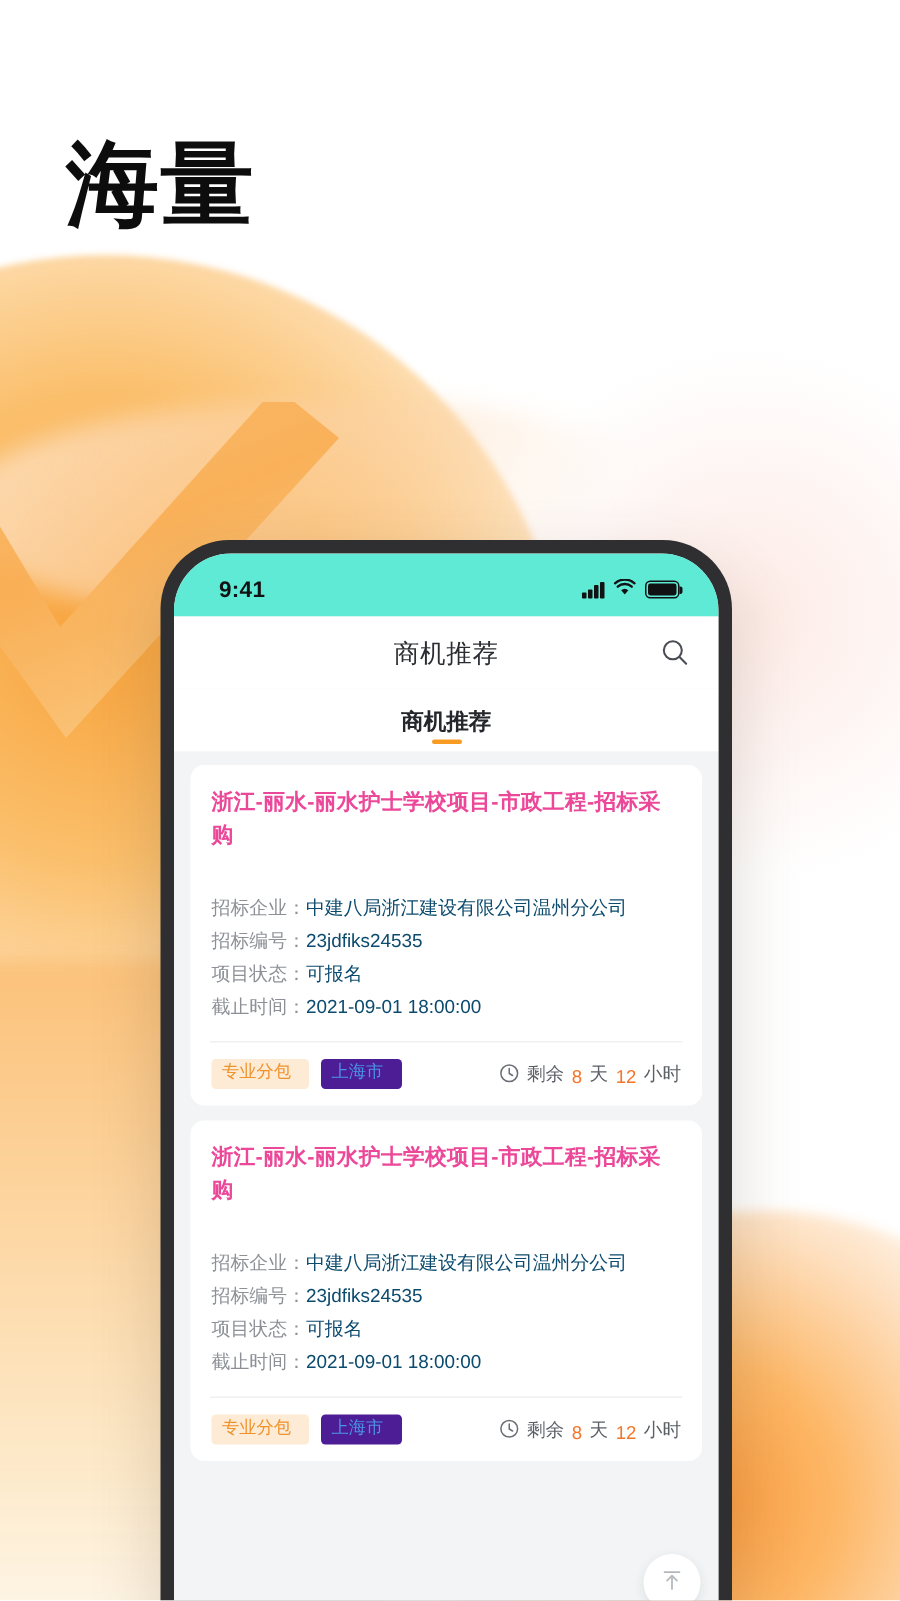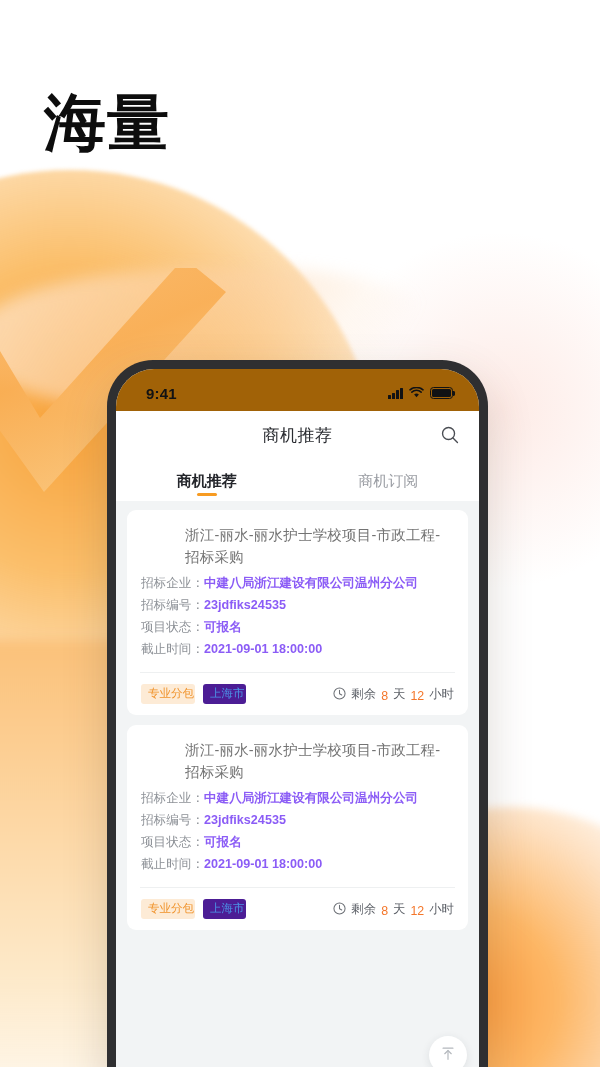--- a/index.html
+++ b/index.html
@@ -124,21 +124,21 @@
     width: 363px;
     height: 711px;
     background: #f2f4f5;
     border-radius: 38px 38px 0 0;
     overflow: hidden;
   }
 
   
   .statusbar {
     height: 42px;
-    background: #a16207;
+    background: #5eead4;
     display: flex;
     align-items: center;
     justify-content: space-between;
     padding: 6px 26px 0 30px;
     box-sizing: border-box;
   }
   .status-time {
     font-size: 15px;
     font-weight: 700;
     color: #111214;
@@ -232,51 +232,50 @@
   .card {
     background: #ffffff;
     border-radius: 9px;
     padding: 14px 14px 0 14px;
     box-sizing: border-box;
     margin-bottom: 10px;
   }
   .card-title {
     font-size: 14.5px;
     line-height: 22px;
-    font-weight: 400;
-    color: #737373;
+    font-weight: 700;
+    color: #ec4899;
     letter-spacing: 0.2px;
-    margin-left: 44px;
-  }
-  .card-rows { margin-top: 4px; padding-bottom: 12px; }
+  }
+  .card-rows { margin-top: 26px; padding-bottom: 12px; }
   .card-row {
     display: flex;
     font-size: 12.6px;
     line-height: 22px;
     color: #6d7177;
     white-space: nowrap;
   }
   .row-label { color: #8d9197; }
-  .row-value { color: #8b5cf6; font-weight: bold; }
+  .row-value { color: #0c4a6e; }
   .card-divider {
     height: 1px;
     background: #eef0f1;
     margin: 0 -1px;
   }
   .card-footer {
     display: flex;
     align-items: center;
     justify-content: space-between;
     height: 42px;
   }
   .tags { display: flex; gap: 8px; align-items: center; }
   .tag {
     font-size: 11.5px;
     line-height: 1;
-    padding: 4px 1px 5px 7px;
+    padding: 4px 12px 5px 7px;
     border-radius: 3px;
     white-space: nowrap;
   }
   .tag.orange { background: #fdebd6; color: #f0922a; }
   .tag.blue   { background: #4c1d95; color: #4b93e6; }
   .remain {
     display: flex;
     align-items: flex-end;
     gap: 5px;
     font-size: 12.4px;
@@ -363,23 +362,20 @@
             <line x1="14.3" y1="14.3" x2="19.2" y2="19.2" stroke="#4a4d53" stroke-width="1.5" stroke-linecap="round"></line>
           </svg>
         </div>
       </div>
 
       <div class="tabs">
         <div class="tab active">
           <span class="tab-label">商机推荐</span>
           <span class="tab-underline"></span>
         </div>
-        <div class="tab">
-          <span class="tab-label">商机订阅</span>
-        </div>
       </div>
 
       <div class="list">
 
         <div class="card">
           <div class="card-title">浙江-丽水-丽水护士学校项目-市政工程-招标采购</div>
           <div class="card-rows">
             <div class="card-row">
               <span class="row-label">招标企业：</span>
               <span class="row-value">中建八局浙江建设有限公司温州分公司</span>

